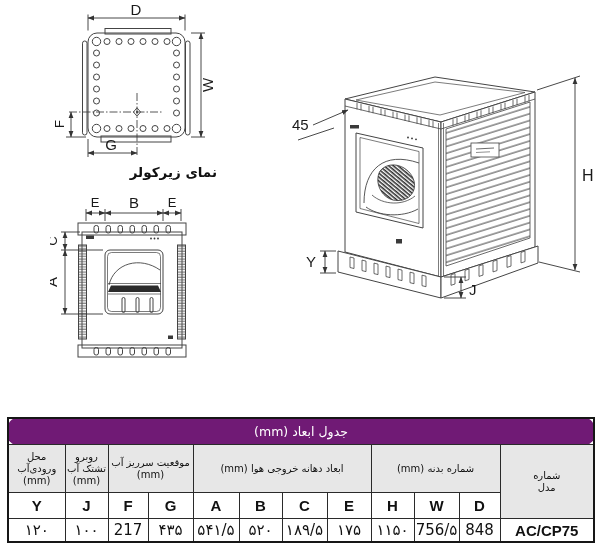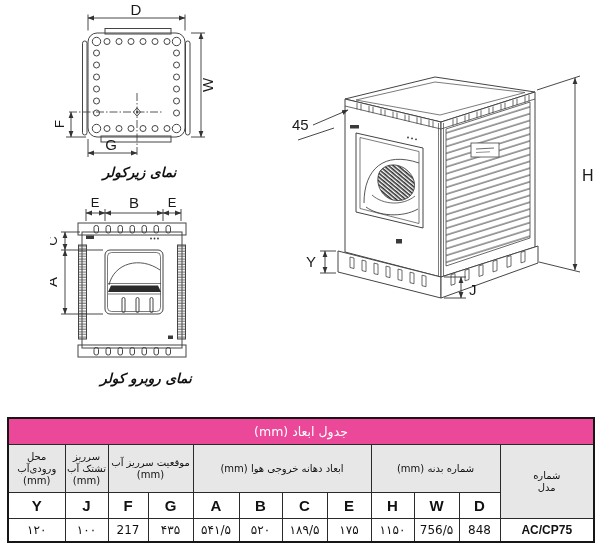--- a/index.html
+++ b/index.html
@@ -2,30 +2,30 @@
 <html lang="fa"><head>
 <meta charset="utf-8">
 <style>
   html,body{margin:0;padding:0;background:#fff;}
   .page{position:relative;width:600px;height:545px;background:#fff;overflow:hidden;
         font-family:"DejaVu Sans",sans-serif;color:#111;}
   .dwg{position:absolute;}
   svg text{font-family:"Liberation Sans",sans-serif;fill:#1a1a1a;}
   .dimtxt{font-size:13px;}
   .dimbig{font-size:15px;}
-  .caption{position:absolute;direction:rtl;text-align:center;font-size:13.5px;font-weight:600;color:#111;font-style:italic;}
+  .caption{position:absolute;direction:rtl;text-align:right;font-size:13.5px;font-weight:600;color:#111;}
   
   table.dims{position:absolute;left:7px;top:417px;width:586px;border-collapse:collapse;
              table-layout:fixed;border:2px solid #161616;}
   table.dims td{border:1px solid #2a2a2a;text-align:center;vertical-align:middle;padding:0;overflow:hidden;}
-  .title-row td{background:#ec4899;color:#fff;font-size:12.5px;height:25px;direction:rtl;}
+  .title-row td{background:#701a75;color:#fff;font-size:12.5px;height:25px;direction:rtl;border-radius:9px;}
   .group-row td{background:#e7e7e7;font-size:10px;height:47px;line-height:1.2;direction:rtl;}
   .group-row .hl{display:block;}
   .letter-row td{font-size:15px;font-weight:bold;height:25px;font-family:"Liberation Sans",sans-serif;}
-  .value-row td{font-size:12px;height:22px;direction:ltr;margin-left:14px;}
+  .value-row td{font-size:15px;height:22px;direction:ltr;margin-left:14px;}
   .model-head{background:#e7e7e7;font-size:11px;direction:rtl;line-height:1.6;}
   .model-val{font-family:Liberation Sans, sans-serif;font-weight:bold;font-size:13.5px;}
 </style>
 </head>
 <body>
 
 <div class="page">
 
   <svg class="dwg" style="left:55px;top:5px" width="185" height="160" viewBox="0 0 185 160">
     <defs>
@@ -159,21 +159,20 @@
         <line x1="53" y1="121" x2="11" y2="121"></line>
       <line x1="15" y1="39" x2="15" y2="57" marker-start="url(#arwB)" marker-end="url(#arwB)"></line>
       <line x1="15" y1="57" x2="15" y2="121" marker-start="url(#arwB)" marker-end="url(#arwB)"></line>
     </g>
     <text class="dimtxt" x="45" y="14" text-anchor="middle">E</text>
     <text class="dimbig" x="84" y="15" text-anchor="middle">B</text>
     <text class="dimtxt" x="122" y="14" text-anchor="middle">E</text>
     <text class="dimtxt" text-anchor="middle" transform="translate(7,48) rotate(-90)">C</text>
     <text class="dimbig" text-anchor="middle" transform="translate(7,89) rotate(-90)">A</text>
   </svg>
-  <div class="caption" style="left:66px;top:370px;width:160px">نمای روبرو کولر</div>
 
   <svg class="dwg" style="left:288px;top:45px" width="312" height="295" viewBox="0 0 312 295">
     <defs>
       <marker id="arwC" viewBox="0 0 10 10" refX="8.5" refY="5" markerWidth="8" markerHeight="8" orient="auto-start-reverse">
         <path d="M0,1.6 L9,5 L0,8.4 Z" fill="#333"></path>
       </marker>
       <pattern id="louvC" width="6" height="6.5" patternUnits="userSpaceOnUse" patternTransform="rotate(-17.3)">
         <line x1="0" y1="1" x2="6" y2="1" stroke="#555" stroke-width="1.1"></line>
       </pattern>
       <pattern id="fanC" width="3" height="3" patternUnits="userSpaceOnUse" patternTransform="rotate(40)">
@@ -306,21 +305,21 @@
         <tr class="title-row">
       <td colspan="12">جدول ابعاد (mm)</td>
     </tr>
     <tr class="group-row">
       <td>
         <span class="hl">محل</span>
         <span class="hl">ورودی‌آب</span>
         <span class="hl">(mm)</span>
       </td>
       <td>
-        <span class="hl">سرریز</span>
+        <span class="hl">روبرو</span>
         <span class="hl">تشتک آب</span>
         <span class="hl">(mm)</span>
       </td>
       <td colspan="2">
         <span class="hl">موقعیت سرریز آب</span>
         <span class="hl">(mm)</span>
       </td>
       <td colspan="4">ابعاد دهانه خروجی هوا (mm)</td>
       <td colspan="3">شماره بدنه (mm)</td>
       <td rowspan="2" class="model-head">

